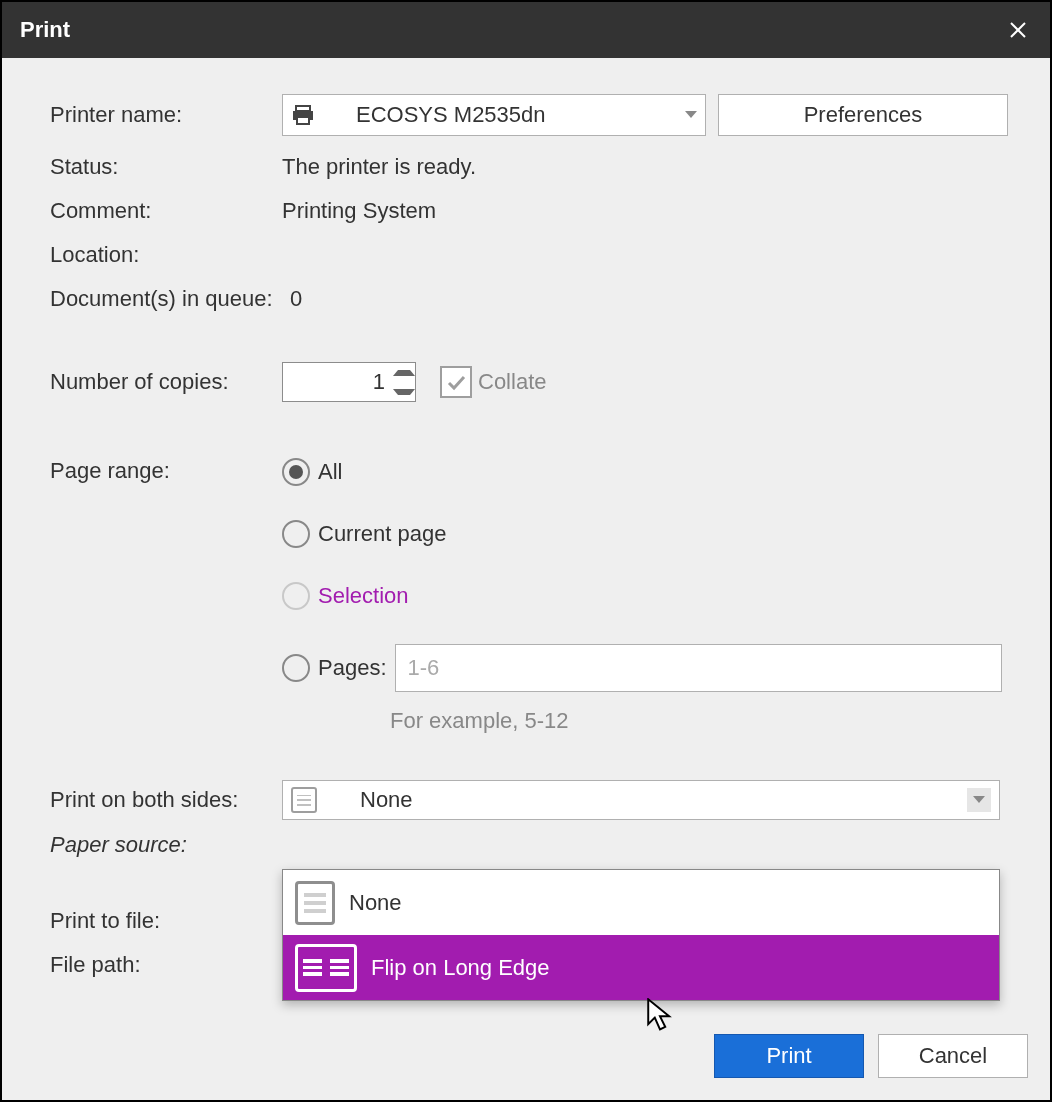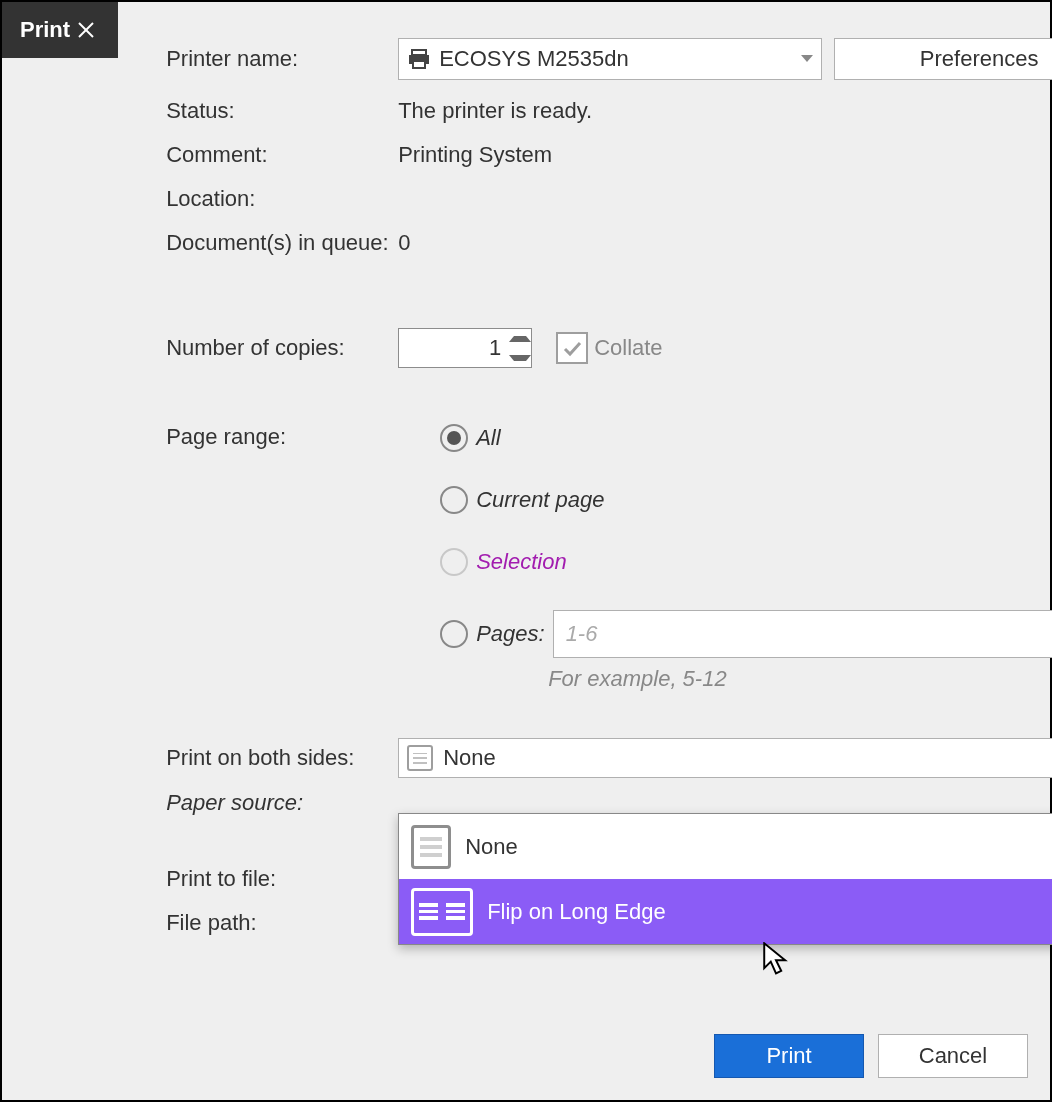--- a/index.html
+++ b/index.html
@@ -1,31 +1,31 @@
 <!DOCTYPE html>
 <html><head>
 <meta charset="utf-8">
 <style>
   * { box-sizing: border-box; }
   html, body { margin:0; padding:0; font-family: "Segoe UI", Arial, sans-serif; }
   body { background:#fff; width:1052px; height:1102px; overflow:hidden; position:relative; }
 
-  .window { position:absolute; inset:0; border:2px solid #000; background:#efefef; display:flex; flex-direction:row; }
+  .window { position:absolute; inset:0; border:2px solid #000; background:#efefef; display:flex; flex-direction:column; }
   .titlebar { background:#333; color:#fff; height:56px; display:flex; align-items:center; justify-content:space-between; padding:0 16px 0 18px; }
   .title { font-size:22px; font-weight:600; }
   .close-btn { width:32px; height:32px; display:flex; align-items:center; justify-content:center; color:#fff; cursor:pointer; }
   .close-btn svg { stroke:#fff; stroke-width:2; }
 
   .content { flex:1; padding:36px 48px 0 48px; font-size:22px; color:#333; position:relative; }
   .row { display:flex; align-items:center; margin-bottom:18px; }
   .label-col { width:232px; flex:0 0 232px; }
   .value-col { flex:1; display:flex; align-items:center; }
 
   
-  .select { background:#fff; border:1px solid #b0b0b0; height:42px; display:flex; align-items:center; padding:0 8px; position:relative; }
+  .select { background:#fff; border:1px solid #b0b0b0; height:42px; display:flex; align-items:center; padding:0 8px; position:relative;gap:33px; }
   .printer-select { width:424px; }
   .printer-icon { width:24px; height:24px; margin-right:8px; }
   .caret { margin-left:auto; }
   .caret svg { display:block; }
 
   .pref-btn { margin-left:12px; background:#fff; border:1px solid #b0b0b0; height:42px; width:290px; display:flex; align-items:center; justify-content:center; cursor:pointer; }
 
   .spinner { width:134px; height:40px; border:1px solid #8c8c8c; background:#fff; display:flex; align-items:stretch; }
   .spinner .val { flex:1; display:flex; align-items:center; justify-content:flex-end; padding-right:8px; }
   .spinner .arrows { width:22px; display:flex; flex-direction:column; }
@@ -37,31 +37,31 @@
   .chk svg { stroke:#9e9e9e; stroke-width:3; fill:none; }
   .muted { color:#888; }
 
   .radio { width:28px; height:28px; border:2px solid #888; border-radius:50%; display:flex; align-items:center; justify-content:center; margin-right:8px; }
   .radio .dot { width:14px; height:14px; border-radius:50%; background:#555; }
   .radio-row { display:flex; align-items:center; margin-bottom:34px; }
   .radio-disabled { border-color:#c8c8c8; }
   .radio-disabled + span { color:#b0b0b0; }
 
   .pages-input { border:1px solid #b0b0b0; background:#fff; height:48px; flex:1; display:flex; align-items:center; padding:0 12px; color:#aaa; margin-left:8px; }
-  .hint { color:#888; margin-left:108px; }
+  .hint { color:#888; margin-left:108px; margin-top:8px; }
 
   
   .duplex-select { width:718px; height:40px; }
   .none-icon-box { width:26px; height:26px; border:2px solid #9e9e9e; border-radius:3px; display:flex; flex-direction:column; justify-content:center; padding:4px; margin-right:10px; }
   .none-icon-box .bar { height:3px; background:#c0c0c0; margin:1.5px 0; }
 
   
   .dropdown { position:absolute; left:280px; top:811px; width:718px; background:#fff; border:1px solid #888; box-shadow:0 4px 10px rgba(0,0,0,.25); z-index:10; }
   .dd-item { height:65px; display:flex; align-items:center; padding:0 12px; }
-  .dd-item.selected { background:#8b5cf6; color:#fff; }
+  .dd-item.selected { background:#a21caf; color:#fff; }
   .dd-icon-none { width:40px; height:44px; border:3px solid #8e8e8e; border-radius:4px; display:flex; flex-direction:column; justify-content:center; padding:6px; margin-right:14px; }
   .dd-icon-none .b { height:4px; background:#cfcfcf; margin:2px 0; }
 
   .dd-icon-long { display:flex; gap:2px; margin-right:14px; border:3px solid #fff; border-radius:4px; padding:2px;}
   .dd-icon-long .page { width:25px; height:38px; display:flex; flex-direction:column; justify-content:center; padding:4px 3px; }
   .dd-icon-long .page .b { height:3.5px; background:#fff; margin:1.5px 0; }
 
   .dd-icon-short { width:42px; display:flex; flex-direction:column; gap:2px; margin-right:14px; border:3px solid #8e8e8e; border-radius:4px; padding:2px;}
   .dd-icon-short .page { height:20px; display:flex; flex-direction:column; justify-content:center; padding:2px 4px; }
   .dd-icon-short .page .b { height:3px; background:#cfcfcf; margin:1px 0; }
@@ -121,21 +121,21 @@
     <div class="row">
       <div class="label-col">Comment:</div>
       <div class="value-col">Printing System</div>
     </div>
 
     <div class="row">
       <div class="label-col">Location:</div>
       <div class="value-col"></div>
     </div>
 
-    <div class="row" style="margin-bottom:72px;">
+    <div class="row" style="margin-bottom:50px;gap:8px;">
       <div class="label-col">Document(s) in queue:</div>
       <div class="value-col">0</div>
     </div>
 
     <div class="row" style="margin-bottom:56px;">
       <div class="label-col">Number of copies:</div>
       <div class="value-col">
         <div class="spinner">
           <div class="val">1</div>
           <div class="arrows">
@@ -150,23 +150,23 @@
         <div style="width:24px;"></div>
         <div class="chk">
           <svg width="20" height="20" viewBox="0 0 20 20">
               <polyline points="3,11 8,16 18,5"></polyline>
             </svg>
         </div>
         <span class="muted">Collate</span>
       </div>
     </div>
 
-    <div class="row" style="align-items:flex-start;gap:42px;">
+    <div class="row" style="align-items:flex-start;">
       <div class="label-col">Page range:</div>
-      <div class="value-col" style="flex-direction:column; align-items:stretch;font-style:italic;">
+      <div class="value-col" style="flex-direction:column; align-items:stretch;">
         <div class="radio-row">
           <div class="radio">
               <div class="dot"></div>
             </div>
           <span>All</span>
         </div>
         <div class="radio-row">
           <div class="radio"></div>
           <span>Current page</span>
         </div>

